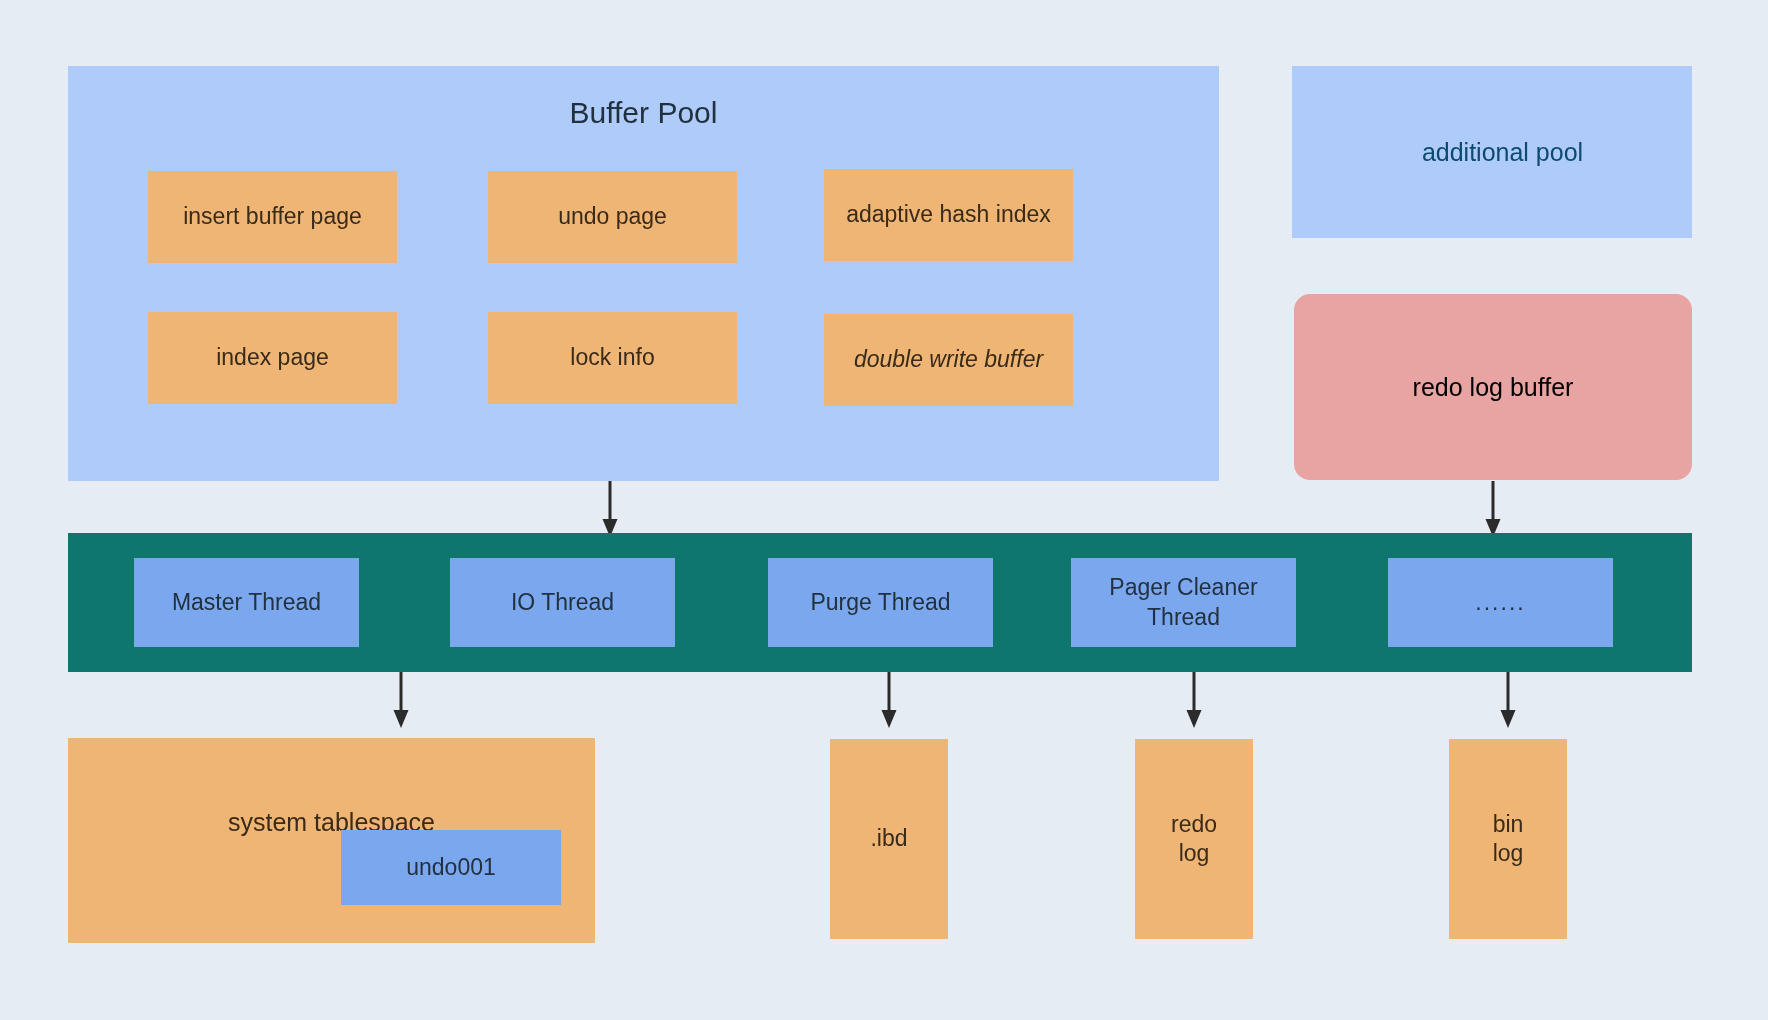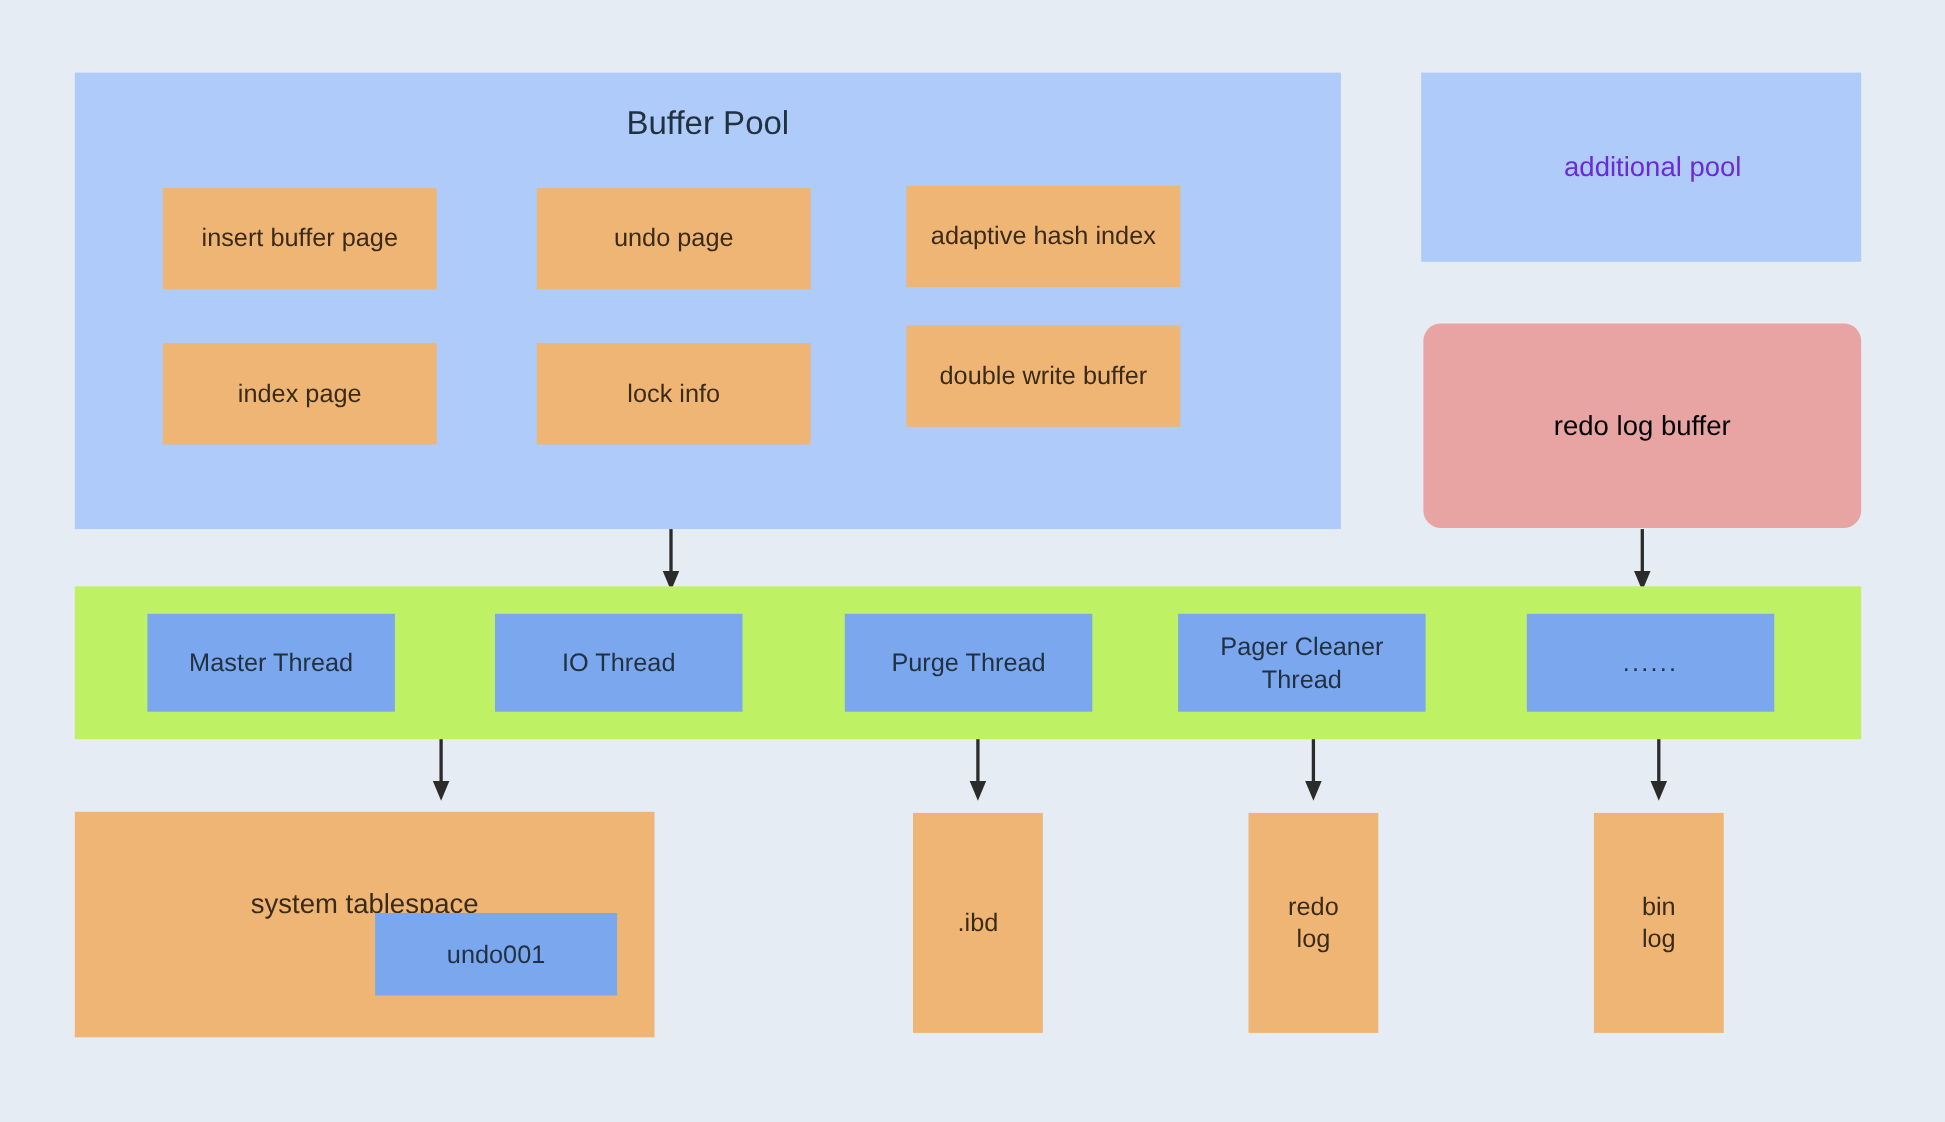--- a/index.html
+++ b/index.html
@@ -25,25 +25,25 @@
     position: absolute;
     box-sizing: border-box;
     display: flex;
     align-items: center;
     justify-content: center;
     text-align: center;
     line-height: 1.28;
   }
   .blue-pale   { background: #aecbfa; }
   .blue-mid    { background: #7ba7ef; }
-  .orange-pale { background: #bef264; }
+  .orange-pale { background: #0f766e; }
   .orange-mid  { background: #eeb575; }
   .red-pale    { background: #e8a3a3; }
 
-  .lbl-dark  { color: #6d28d9; padding-left: 21px; }
+  .lbl-dark  { color: #0c4a6e; padding-left: 21px; }
   .lbl-brown { color: #000000; border-radius: 16px; }
 
   
   #buffer-pool {
     left: 68px;  top: 66px;
     width: 1151px; height: 415px;
     display: block;
   }
   #buffer-pool-title {
     position: absolute;
@@ -138,21 +138,21 @@
     <div class="box orange-mid bp-cell" style="left:756px; top:103px; width:249px; height:92px;">
       <span>adaptive hash index</span>
     </div>
 
     <div class="box orange-mid bp-cell" style="left:80px;  top:246px; width:249px; height:92px;">
       <span>index page</span>
     </div>
     <div class="box orange-mid bp-cell" style="left:420px; top:246px; width:249px; height:92px;">
       <span>lock info</span>
     </div>
-    <div class="box orange-mid bp-cell" style="left:756px; top:230px; width:249px; height:92px;">
+    <div class="box orange-mid bp-cell" style="left:756px; top:248px; width:249px; height:92px;font-style:italic;">
       <span>double write buffer</span>
     </div>
   </div>
 
   <div class="box blue-pale lbl-dark" id="additional-pool">
     <span>additional pool</span>
   </div>
 
   <div class="box red-pale lbl-brown" id="redo-log-buffer">
     <span>redo log buffer</span>

